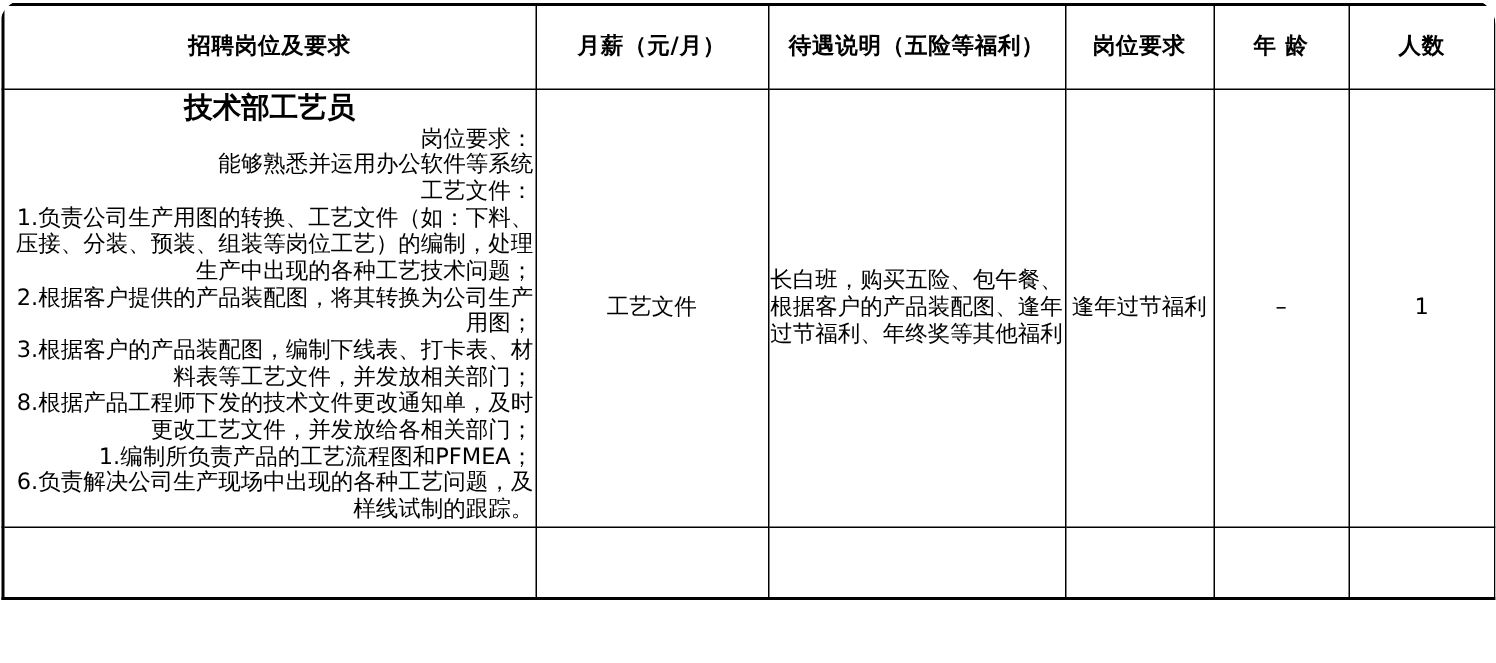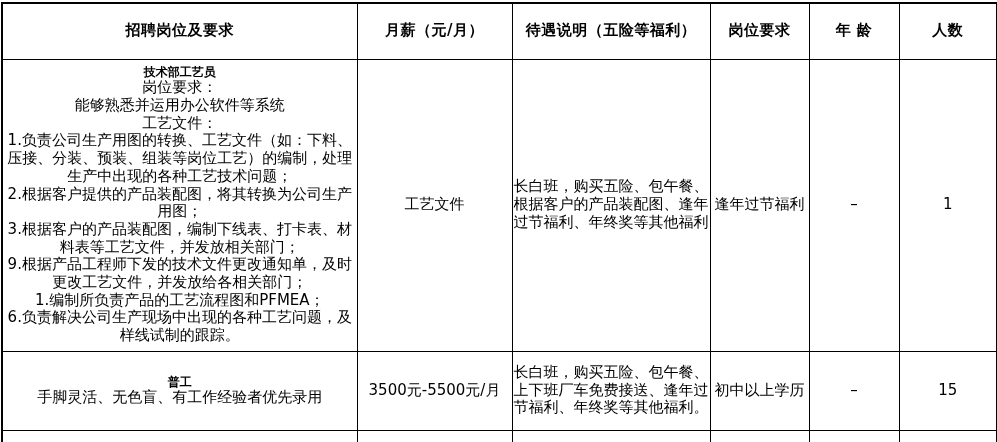--- a/index.html
+++ b/index.html
@@ -1,15 +1,15 @@
 <!DOCTYPE html>
 <html><head>
 <meta charset="utf-8">
 <style>
-  * { margin: 0; padding: 0; box-sizing: border-box; }
+  * { margin: 0; padding: 0; box-sizing: border-box; border-radius: 16px; }
   html, body {
     background: #ffffff;
     font-family: "DejaVu Sans", "Liberation Sans", sans-serif;
     color: #000000;
   }
   .viewport {
     position: relative;
     width: 997px;
     height: 442px;
     overflow: hidden;
@@ -39,23 +39,23 @@
     height: 56px;
     font-weight: bold;
     font-size: 15px;
     letter-spacing: 0.5px;
   }
   tr.job-row-1 td { height: 292px; }
   tr.job-row-2 td { height: 79px; }
   tr.job-row-3 td { height: 48px; }
   .job-title {
     font-weight: bold;
-    font-size: 12px;
+    font-size: 19px;
   }
-  .job-lines div { text-align: center; }
+  .job-lines div { text-align: right; }
 </style>
 </head>
 <body>
 
 <div class="viewport">
   <table class="recruit">
     <colgroup>
       <col style="width:355px">
       <col style="width:155px">
       <col style="width:198px">
@@ -77,43 +77,30 @@
       <tr class="job-row-1">
         <td>
           <div class="job-title">技术部工艺员</div>
           <div class="job-lines">
               <div>岗位要求：</div>
               <div>能够熟悉并运用办公软件等系统</div>
               <div>工艺文件：</div>
               <div>1.负责公司生产用图的转换、工艺文件（如：下料、压接、分装、预装、组装等岗位工艺）的编制，处理生产中出现的各种工艺技术问题；</div>
               <div>2.根据客户提供的产品装配图，将其转换为公司生产用图；</div>
               <div>3.根据客户的产品装配图，编制下线表、打卡表、材料表等工艺文件，并发放相关部门；</div>
-              <div>9.根据产品工程师下发的技术文件更改通知单，及时更改工艺文件，并发放给各相关部门；</div>
+              <div>8.根据产品工程师下发的技术文件更改通知单，及时更改工艺文件，并发放给各相关部门；</div>
               <div>1.编制所负责产品的工艺流程图和PFMEA；</div>
               <div>6.负责解决公司生产现场中出现的各种工艺问题，及样线试制的跟踪。</div>
             </div>
         </td>
         <td>工艺文件</td>
         <td>长白班，购买五险、包午餐、根据客户的产品装配图、逢年过节福利、年终奖等其他福利</td>
         <td>逢年过节福利</td>
         <td>–</td>
         <td>1</td>
-      </tr>
-      <tr class="job-row-2">
-        <td>
-          <div class="job-title">普工</div>
-          <div class="job-lines">
-              <div>手脚灵活、无色盲、有工作经验者优先录用</div>
-            </div>
-        </td>
-        <td>3500元-5500元/月</td>
-        <td>长白班，购买五险、包午餐、上下班厂车免费接送、逢年过节福利、年终奖等其他福利。</td>
-        <td>初中以上学历</td>
-        <td>–</td>
-        <td>15</td>
       </tr>
       <tr class="job-row-3">
         <td>
           
         </td>
         <td></td>
         <td></td>
         <td></td>
         <td></td>
         <td></td>

